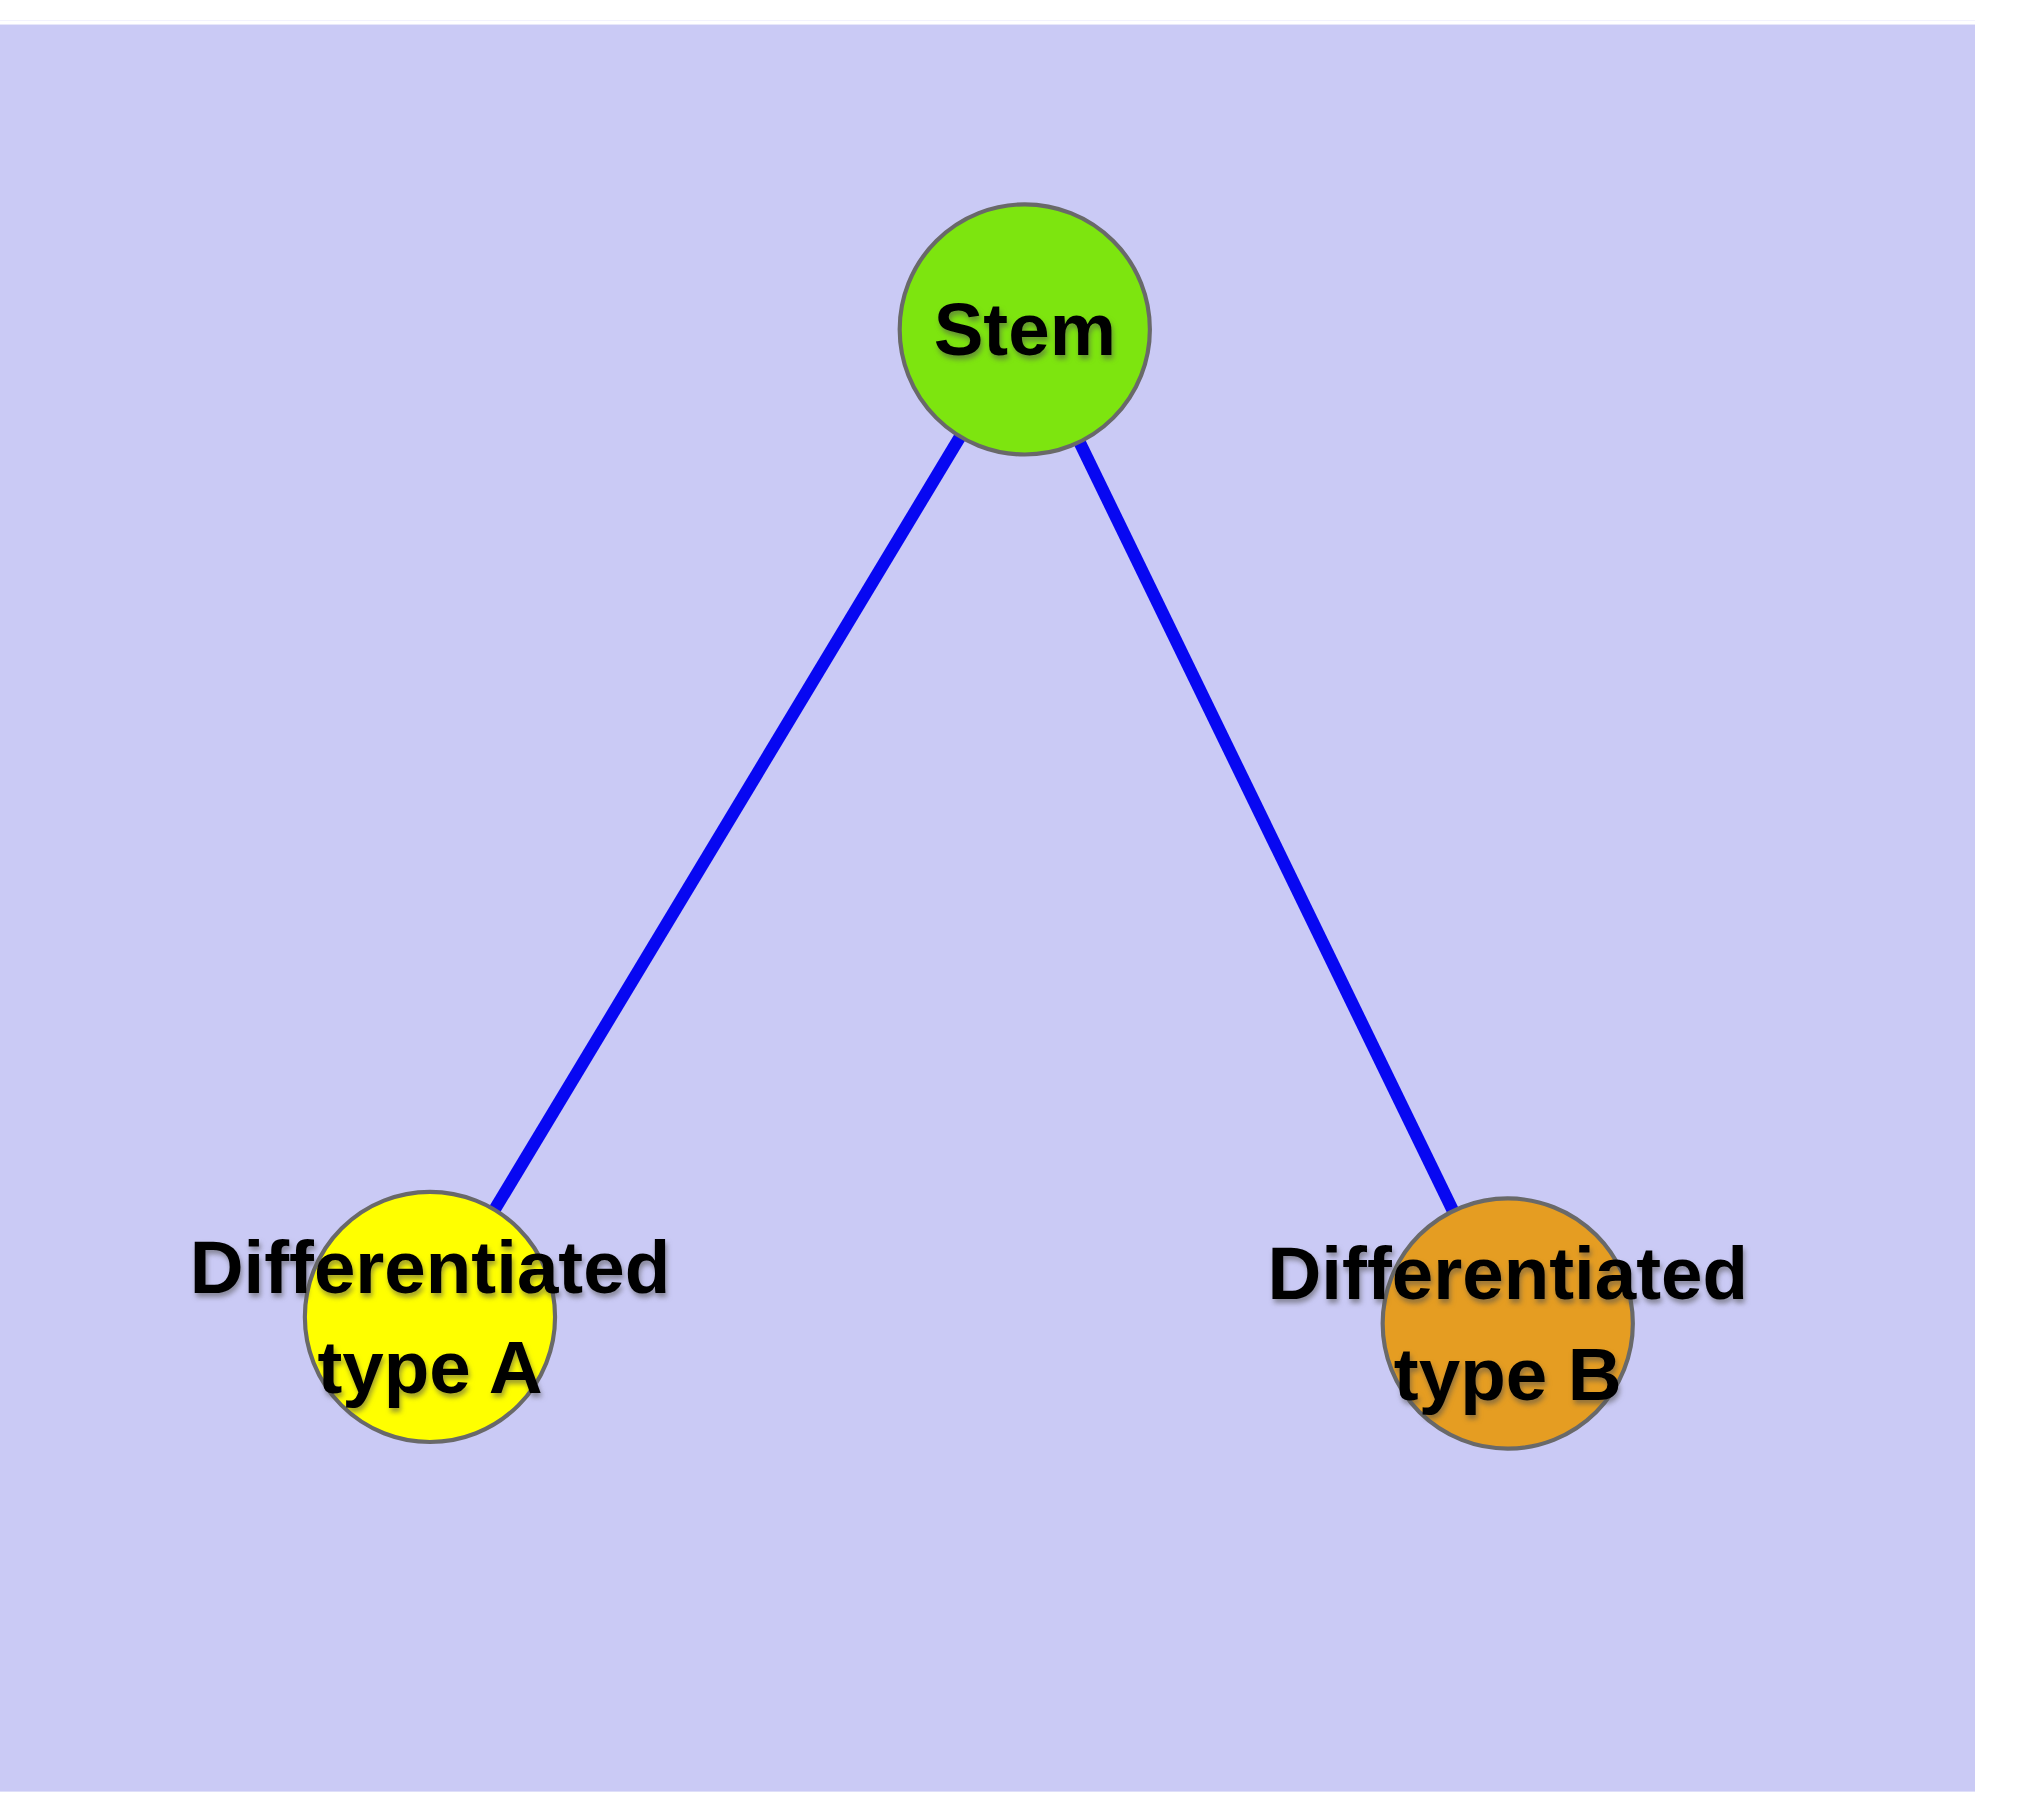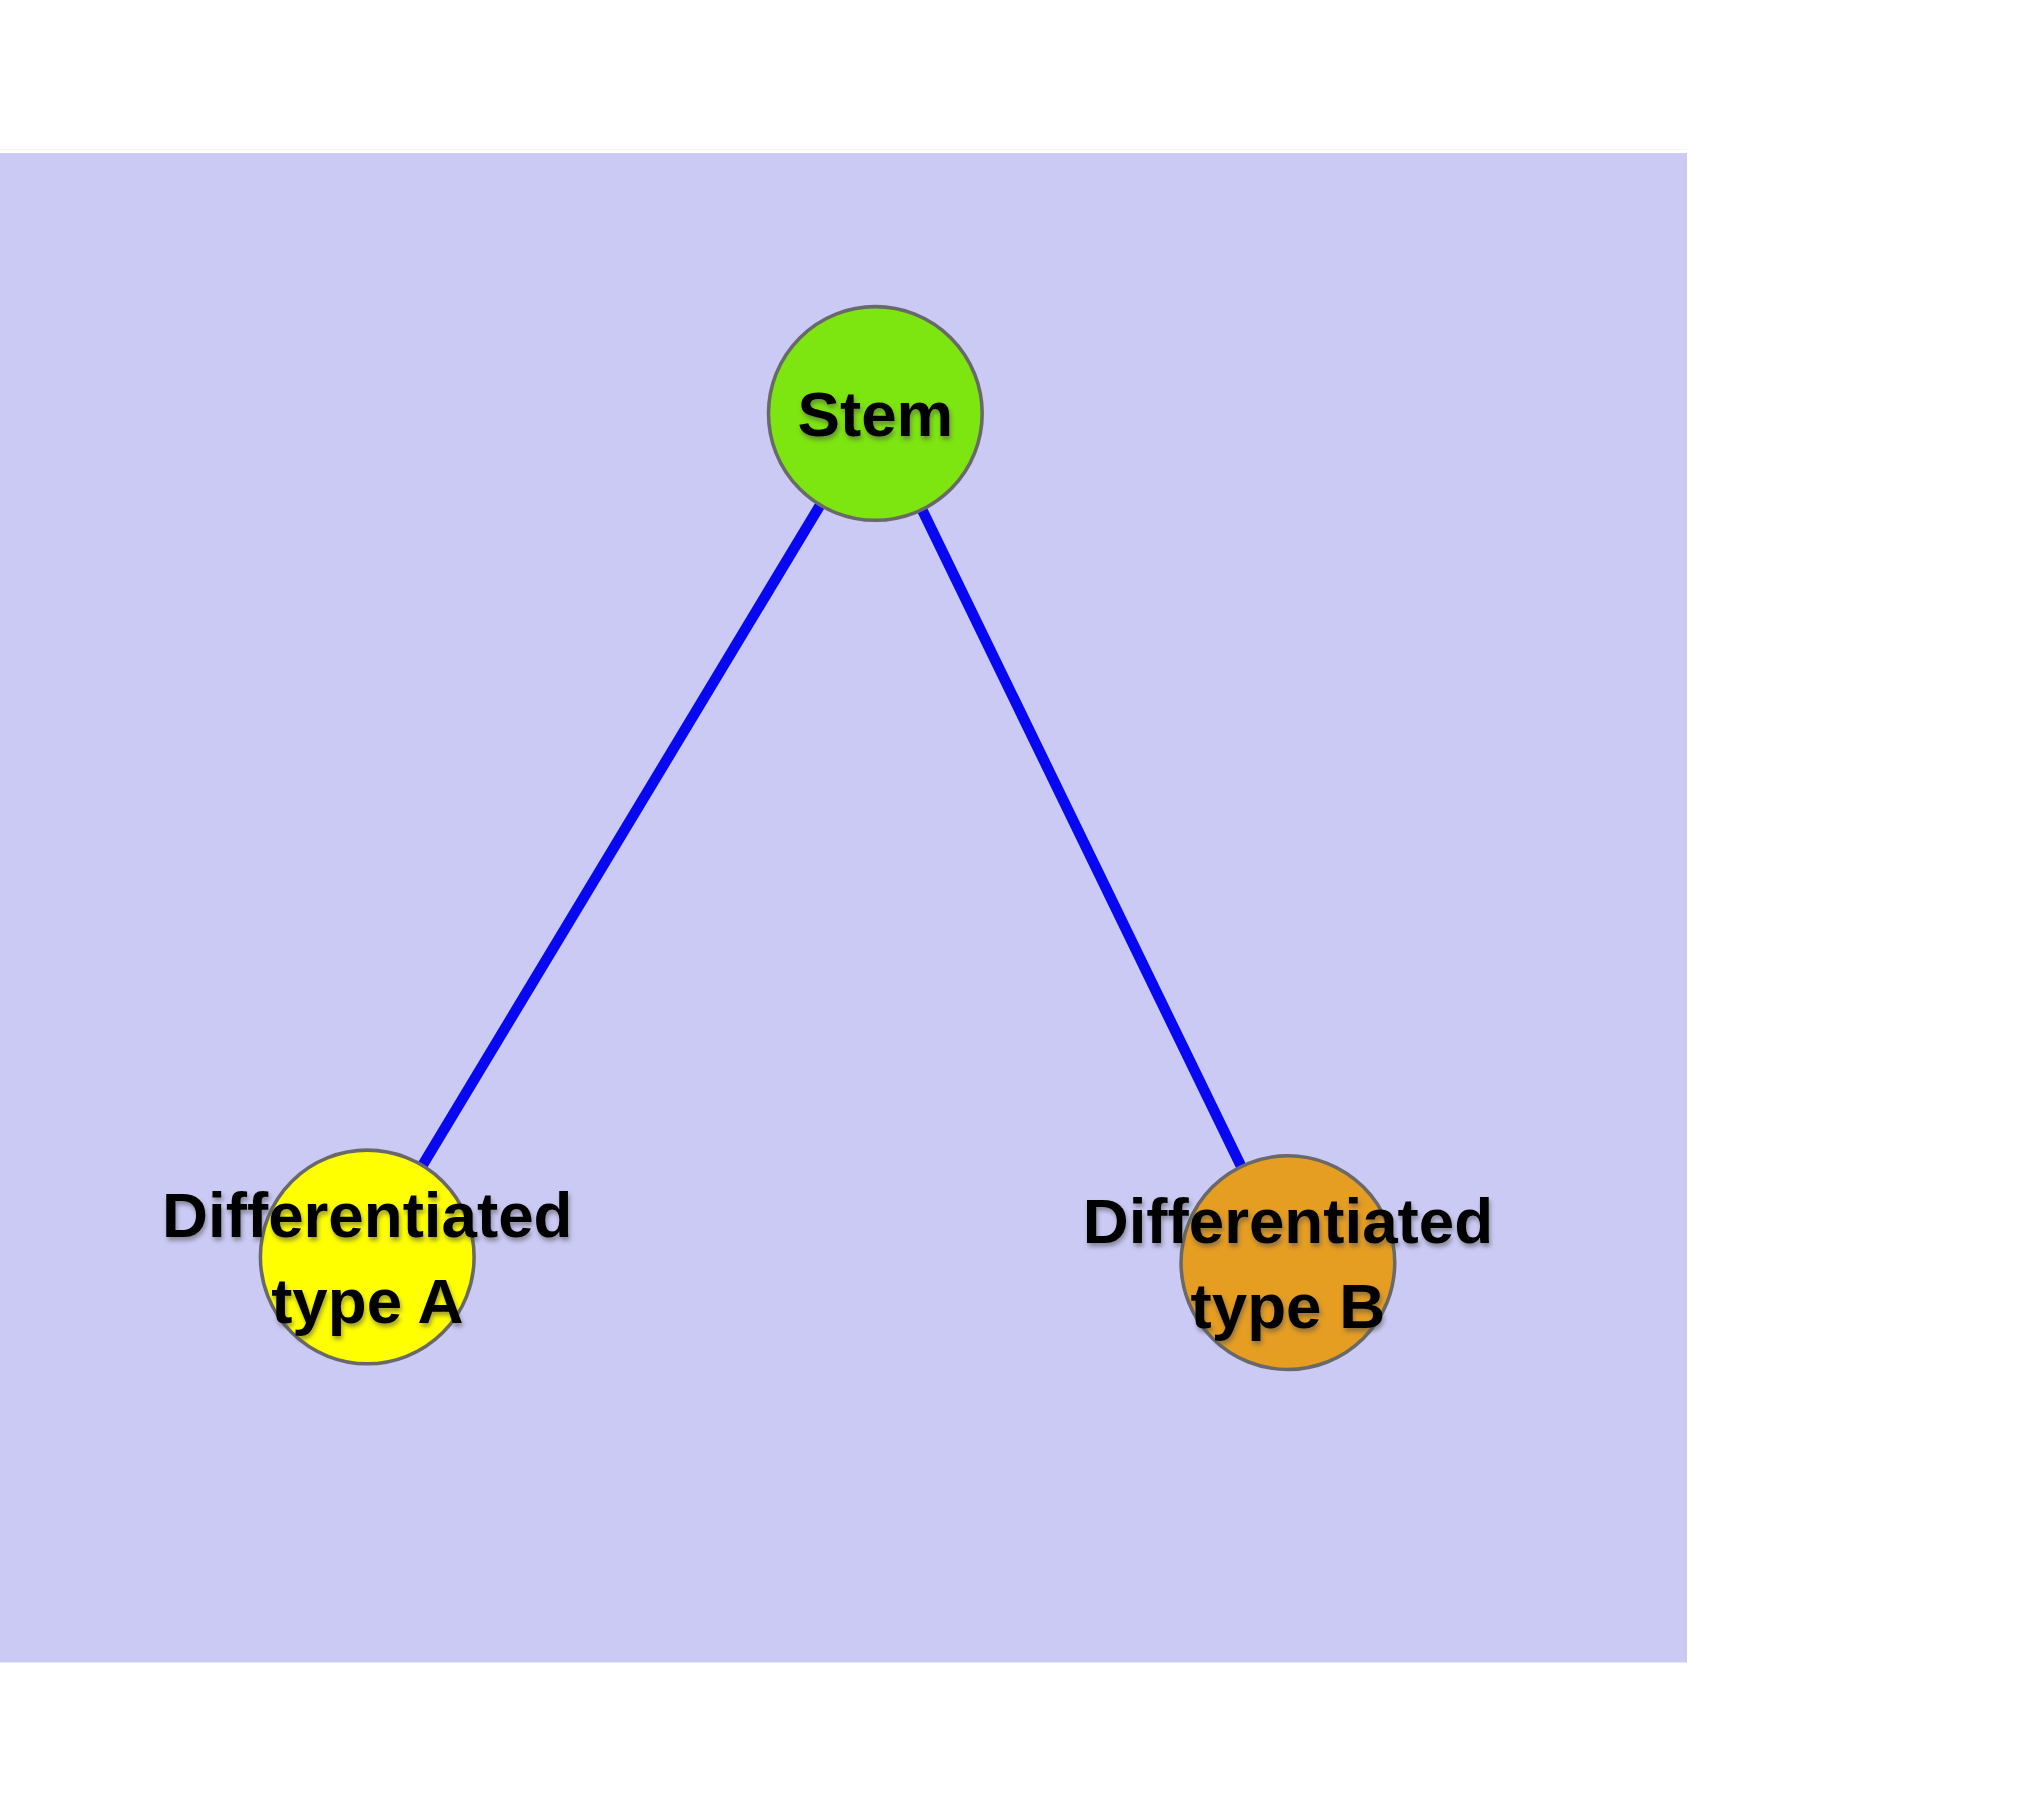--- a/index.html
+++ b/index.html
@@ -2,21 +2,21 @@
 <html style="font-size:13.6px"><head>
 <meta charset="utf-8">
 <style>
   html, body {
     margin: 0;
     padding: 0;
     background: #ffffff;
   }
   .stage {
     position: relative;
-    width: 1687px;
+    width: 1975px;
     height: 1812px;
     overflow: hidden;
     font-family: "Liberation Sans", sans-serif;
   }
   svg.graph {
     display: block;
     width: 100%;
     height: 100%;
   }
   .node-label {

